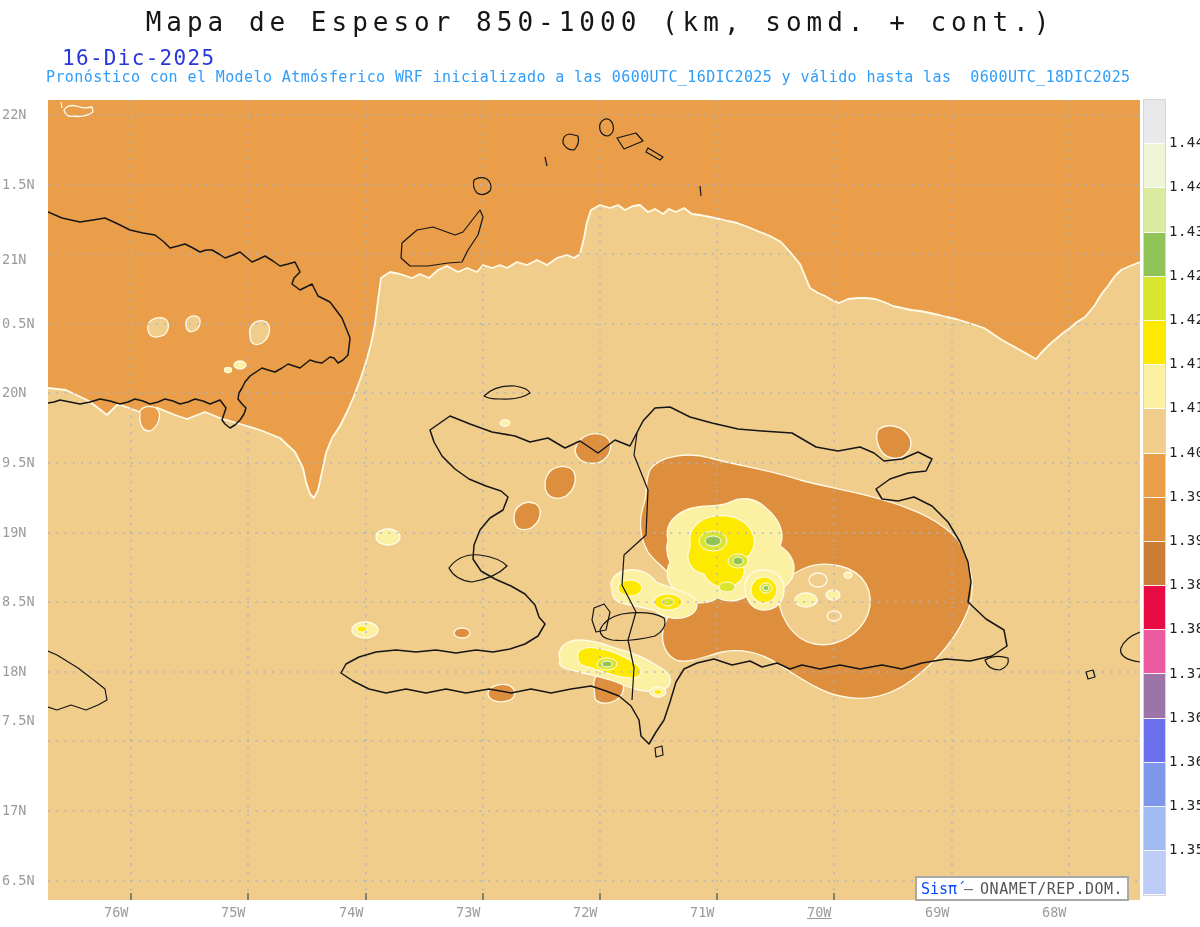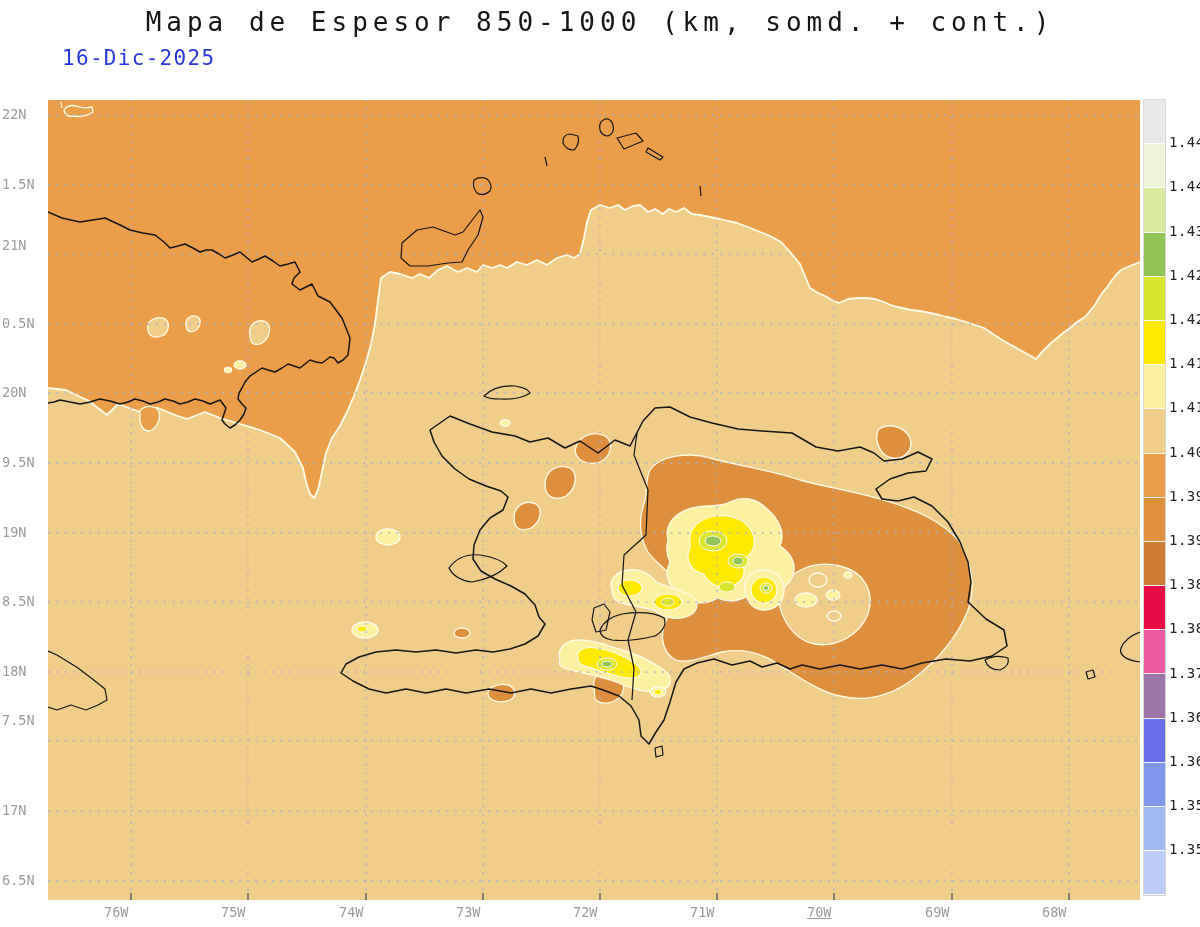--- a/index.html
+++ b/index.html
@@ -40,20 +40,21 @@
   .grid{stroke:var(--grid_dots);stroke-width:1.4;stroke-dasharray:1.8 6.5;fill:none;}
   .tickb{stroke:#666;stroke-width:1.5;}
 </style>
 </head>
 <body>
 
 <div class="page">
 
   <div class="title">Mapa de Espesor 850-1000 (km, somd. + cont.)</div>
   <div class="date-line date-txt">16-Dic-2025</div>
+  <div class="note-line">Pronóstico con el Modelo Atmósferico WRF inicializado a las 0600UTC_16DIC2025 y válido hasta las  0600UTC_18DIC2025</div>
 
   <div class="plot">
     <svg width="1092" height="800" viewBox="0 0 1092 800">
 
       <rect class="f-tan" x="0" y="0" width="1092" height="800"></rect>
 
       <path class="f-or" d="M0,288 L18,290 L41,301 L59,315 L70,304 L92,312 L110,308 L127,315 L139,319 L157,312 L172,318 L192,324 L212,330 L232,338 L247,352 L255,368 L258,382 L262,394 L266,398 L270,390 L274,372 L278,353 L284,338 L292,326 L299,312 L306,296 L312,280 L318,262 L323,244 L327,224 L330,200 L333,178 L342,172 L352,174 L364,178 L372,174 L381,178 L390,170 L399,166 L410,172 L419,168 L429,172 L435,165 L444,168 L452,165 L459,168 L469,162 L479,165 L489,160 L499,165 L509,158 L519,155 L526,158 L532,154 L536,138 L539,122 L543,110 L552,105 L562,108 L570,105 L577,110 L585,106 L592,105 L600,112 L607,109 L615,114 L621,109 L628,112 L636,108 L644,114 L652,115 L662,117 L672,119 L680,121 L689,123 L700,127 L712,132 L722,136 L733,142 L742,152 L752,164 L757,176 L762,188 L770,193 L777,196 L784,200 L791,203 L800,199 L810,198 L818,198 L827,199 L836,202 L845,206 L854,208 L863,210 L872,211 L882,213 L891,215 L899,217 L908,219 L918,222 L927,225 L936,228 L945,234 L954,240 L963,245 L972,250 L981,255 L988,259 L993,253 L998,248 L1003,243 L1008,239 L1015,233 L1022,228 L1029,222 L1037,217 L1042,211 L1047,205 L1051,198 L1055,192 L1060,186 L1064,180 L1068,175 L1073,170 L1082,166 L1092,162 L1092,0 L0,0 Z"></path>
       <path class="bnd" d="M0,288 L18,290 L41,301 L59,315 L70,304 L92,312 L110,308 L127,315 L139,319 L157,312 L172,318 L192,324 L212,330 L232,338 L247,352 L255,368 L258,382 L262,394 L266,398 L270,390 L274,372 L278,353 L284,338 L292,326 L299,312 L306,296 L312,280 L318,262 L323,244 L327,224 L330,200 L333,178 L342,172 L352,174 L364,178 L372,174 L381,178 L390,170 L399,166 L410,172 L419,168 L429,172 L435,165 L444,168 L452,165 L459,168 L469,162 L479,165 L489,160 L499,165 L509,158 L519,155 L526,158 L532,154 L536,138 L539,122 L543,110 L552,105 L562,108 L570,105 L577,110 L585,106 L592,105 L600,112 L607,109 L615,114 L621,109 L628,112 L636,108 L644,114 L652,115 L662,117 L672,119 L680,121 L689,123 L700,127 L712,132 L722,136 L733,142 L742,152 L752,164 L757,176 L762,188 L770,193 L777,196 L784,200 L791,203 L800,199 L810,198 L818,198 L827,199 L836,202 L845,206 L854,208 L863,210 L872,211 L882,213 L891,215 L899,217 L908,219 L918,222 L927,225 L936,228 L945,234 L954,240 L963,245 L972,250 L981,255 L988,259 L993,253 L998,248 L1003,243 L1008,239 L1015,233 L1022,228 L1029,222 L1037,217 L1042,211 L1047,205 L1051,198 L1055,192 L1060,186 L1064,180 L1068,175 L1073,170 L1082,166 L1092,162"></path>
 
       <path class="f-or" style="stroke:var(--contour_edge);stroke-width:1.3" d="M92,315 C90,308 100,304 108,308 C114,312 112,324 104,330 C96,334 91,325 92,315 Z"></path>
@@ -174,21 +175,21 @@
           <line x1="786" x2="786" y1="793" y2="800" class="tickb"></line>
           <line x1="904" x2="904" y1="793" y2="800" class="tickb"></line>
           <line x1="1021" x2="1021" y1="793" y2="800" class="tickb"></line>
         </g>
     </svg>
   </div>
 
   <div id="lat-labels">
       <div class="axis-label lat" style="top: 106px;">22N</div>
       <div class="axis-label lat" style="top: 176px;">1.5N</div>
-      <div class="axis-label lat" style="top: 237px;">21N</div>
+      <div class="axis-label lat" style="top: 251px;">21N</div>
       <div class="axis-label lat" style="top: 315px;">0.5N</div>
       <div class="axis-label lat" style="top: 384px;">20N</div>
       <div class="axis-label lat" style="top: 454px;">9.5N</div>
       <div class="axis-label lat" style="top: 524px;">19N</div>
       <div class="axis-label lat" style="top: 593px;">8.5N</div>
       <div class="axis-label lat" style="top: 663px;">18N</div>
       <div class="axis-label lat" style="top: 712px;">7.5N</div>
       <div class="axis-label lat" style="top: 802px;">17N</div>
       <div class="axis-label lat" style="top: 872px;">6.5N</div>
     </div>
@@ -236,14 +237,19 @@
       <div class="cbar-label" style="top: 532px;">1.392</div>
       <div class="cbar-label" style="top: 576.2px;">1.386</div>
       <div class="cbar-label" style="top: 620.4px;">1.38</div>
       <div class="cbar-label" style="top: 664.6px;">1.374</div>
       <div class="cbar-label" style="top: 708.8px;">1.368</div>
       <div class="cbar-label" style="top: 753px;">1.362</div>
       <div class="cbar-label" style="top: 797.2px;">1.356</div>
       <div class="cbar-label" style="top: 841.4px;">1.35</div>
     </div>
 
+  <div class="attrib">
+    <span class="sys">Sisπ́</span>
+    <span class="sep">–</span>
+    <span class="org">ONAMET/REP.DOM.</span>
+  </div>
 
 </div>
 
 </body></html>

